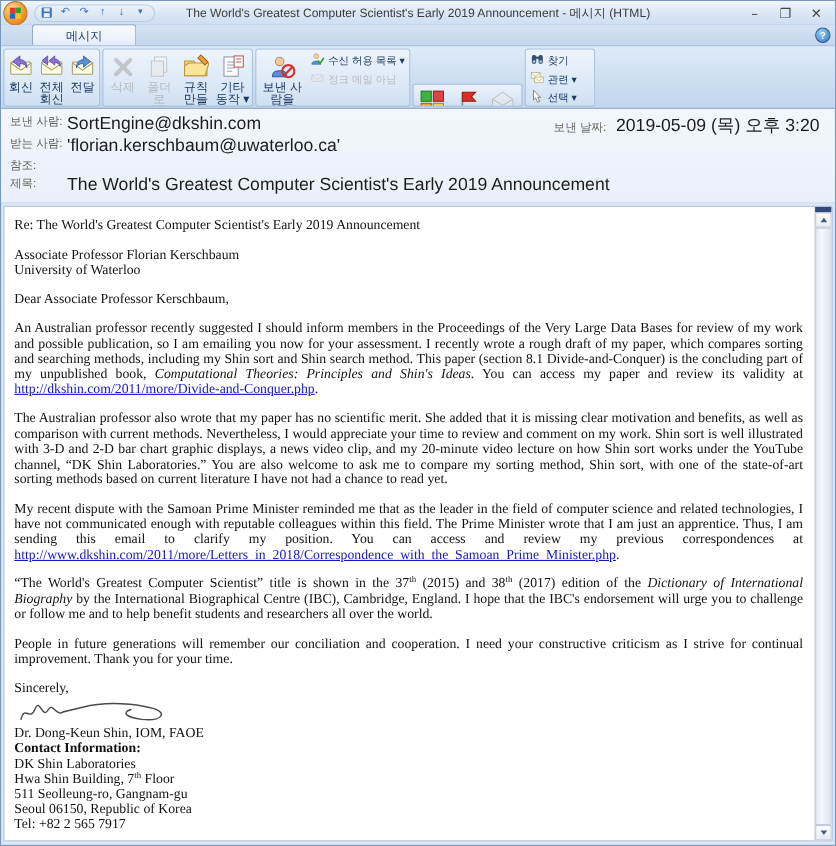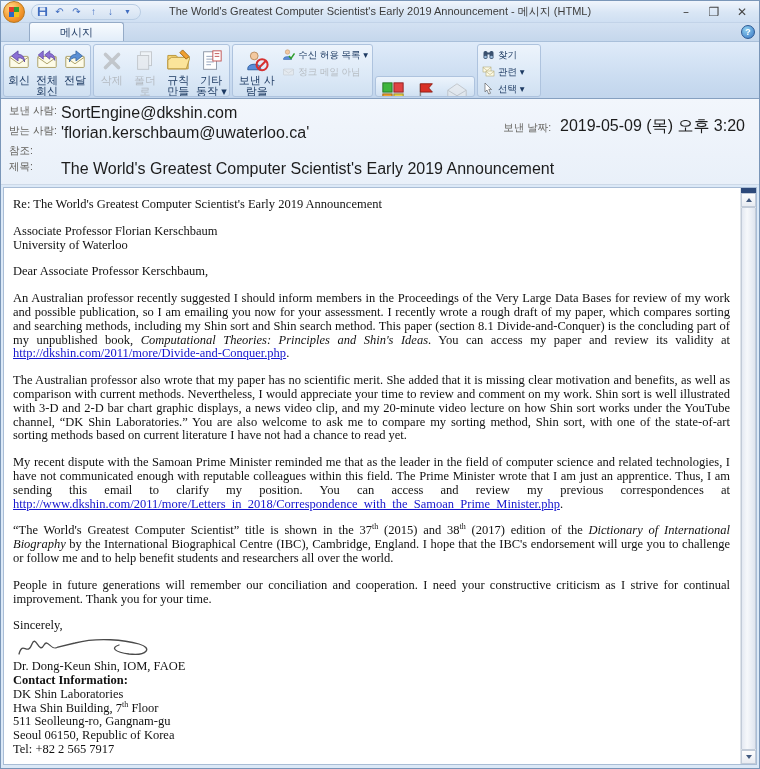--- a/index.html
+++ b/index.html
@@ -38,21 +38,21 @@
   .rbtn-small .lbl { font-size:9.5px; color:#1d3a62; white-space:nowrap; }
   .smallcol { display:flex; flex-direction:column; justify-content:flex-start; gap:1px; padding-top:1px; }
   .disabled { filter:grayscale(1) opacity(.55); }
   .disabled .lbl { color:#8a97a8; }
 
   
   .msgheader { background:linear-gradient(#f2f6fc,#e9f0f9); padding:5px 8px 4px; position:relative; flex:0 0 auto; border-bottom:1px solid #cdd9e8; }
   .hrow { display:flex; margin-bottom:2px; min-height:11px; }
   .hlabel { width:52px; color:#63615c; font-size:10.5px; flex:0 0 auto; }
   .hvalue { color:#1c1c1c; font-size:16px; }
-  .sentline { position:absolute; top:17px; right:14px; font-size:10.5px; }
+  .sentline { position:absolute; top:5px; right:14px; font-size:10.5px; }
   .sentline .hlabel { display:inline; width:auto; margin-right:6px; }
   .sentline .hvalue { display:inline; }
 
   
   .bodywrap { flex:1; padding:2px 2px 3px; display:flex; min-height:0; }
   .bodyarea { flex:1; background:#fff; border:1px solid #a9bdd6; position:relative; overflow:hidden; }
   .content { position:absolute; left:0; top:0; right:16px; bottom:0; padding:10px 10px 0 9px; font-family:"Liberation Serif", serif; font-size:12.5px; line-height:13.8px; color:#111; overflow:hidden; }
   .bodyline { min-height:13.8px; }
   .gap { margin-bottom:13px; }
   .just { text-align:justify; }

